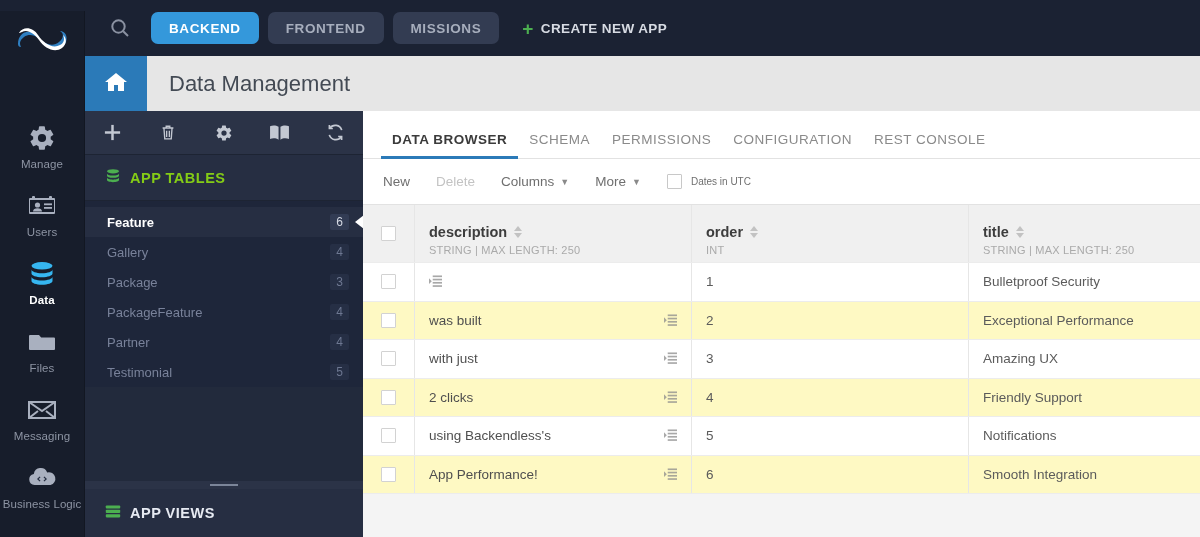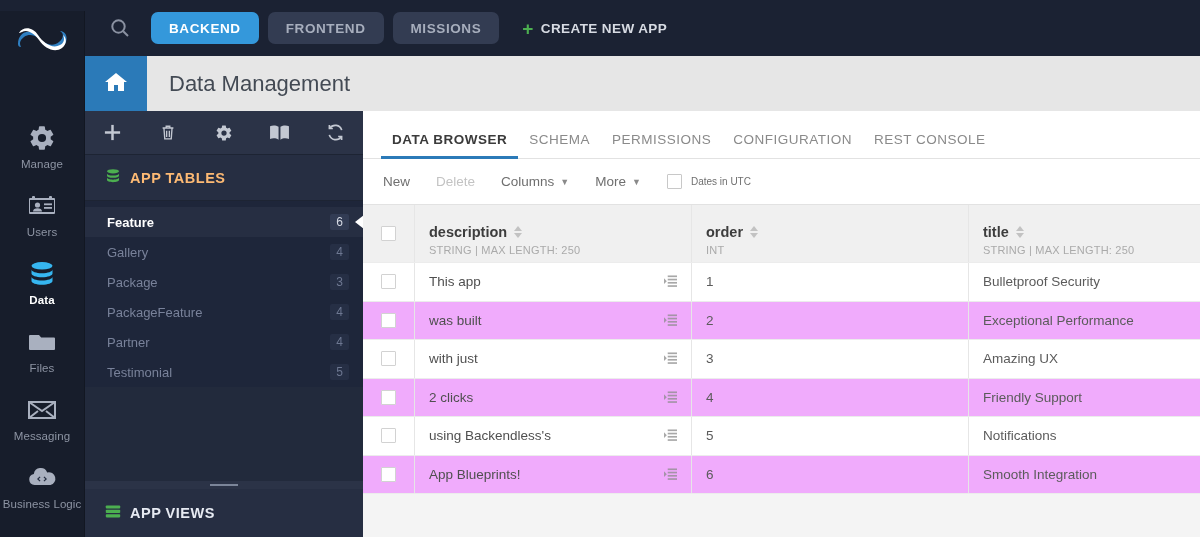--- a/index.html
+++ b/index.html
@@ -79,21 +79,21 @@
   }
   .tp-ic {
     flex: 1 1 0; display: flex; align-items: center; justify-content: center;
     cursor: pointer; height: 44px;
   }
   .tp-head {
     height: 46px; background: #262e42; display: flex; align-items: center;
     padding-left: 20px; border-bottom: 1px solid #1d2433;
   }
   .tp-head-label {
-    margin-left: 9px; font-size: 14.5px; font-weight: bold; color: #fdba74; letter-spacing: .5px;
+    margin-left: 9px; font-size: 14.5px; font-weight: bold; color: #84cc16; letter-spacing: .5px;
   }
   .tp-list { background: #1e263a; padding-top: 6px; }
   .tp-row {
     position: relative; height: 30px; display: flex; align-items: center;
     padding: 0 14px 0 22px; cursor: pointer;
   }
   .tp-row .nm { flex: 1; font-size: 13px; color: #79829a; }
   .tp-row .ct {
     min-width: 19px; text-align: center; font-size: 12px; color: #6d7governance;
     color: #6d7791; background: #262f45; border-radius: 2px; padding: 1px 5px;
@@ -179,21 +179,21 @@
   .c-title { width: 231px; border-right: none; }
   .ghead .gcell { height: 57px; align-items: flex-start; padding-top: 13px; flex-direction: column; justify-content: center; }
   .ghead .c-check { align-items: center; justify-content: center; padding-top: 0; }
   .col-name { font-size: 14.5px; color: #3d3d3d; font-weight: bold; display: flex; align-items: center; }
   .sorter { margin-left: 7px; display: flex; flex-direction: column; gap: 2px; }
   .sorter i { display: block; width: 0; height: 0; border-left: 4px solid transparent; border-right: 4px solid transparent; }
   .sorter i.up { border-bottom: 5px solid #c2c2c2; }
   .sorter i.dn { border-top: 5px solid #c2c2c2; }
   .col-meta { margin-top: 4px; font-size: 11px; color: #aaaaaa; letter-spacing: .2px; }
   .rcell { height: 37.5px; background: #ffffff; }
-  .grow.alt .rcell { background: #f0abfc; }
+  .grow.alt .rcell { background: #fef9c3; }
   .grow { border-bottom: 1px solid #ececec; }
   .rchk {
     width: 15px; height: 15px; border: 1px solid #d2d2d2; background: #fff; border-radius: 1px;
   }
   .desc-txt { flex: 1; color: #4f4f4f; font-size: 13.5px; }
   .expand-ico { opacity: .75; display: flex; }
   .grid-filler { height: 46px; background: #f4f4f4; }
 </style>
 </head>
 <body>
@@ -456,21 +456,20 @@
           </span>
           <span class="col-meta">STRING | MAX LENGTH: 250</span>
         </div>
       </div>
 
       <div class="grow">
         <div class="gcell rcell c-check">
             <span class="rchk"></span>
           </div>
         <div class="gcell rcell c-desc">
-          <span class="desc-txt">This app</span>
           <span class="expand-ico">
               <svg width="13" height="13" viewBox="0 0 14 14" fill="#8c8c8c">
                 <rect x="4" y="0.5" width="10" height="1.8"></rect>
                 <rect x="4" y="4" width="10" height="1.8"></rect>
                 <rect x="4" y="7.5" width="10" height="1.8"></rect>
                 <rect x="4" y="11" width="10" height="1.8"></rect>
                 <path d="M0 3.4l3 3.2-3 3.2z"></path>
               </svg>
             </span>
         </div>
@@ -556,21 +555,21 @@
         </div>
         <div class="gcell rcell c-order">5</div>
         <div class="gcell rcell c-title">Notifications</div>
       </div>
 
       <div class="grow alt">
         <div class="gcell rcell c-check">
             <span class="rchk"></span>
           </div>
         <div class="gcell rcell c-desc">
-          <span class="desc-txt">App Blueprints!</span>
+          <span class="desc-txt">App Performance!</span>
           <span class="expand-ico">
               <svg width="13" height="13" viewBox="0 0 14 14" fill="#8c8c8c">
                 <rect x="4" y="0.5" width="10" height="1.8"></rect>
                 <rect x="4" y="4" width="10" height="1.8"></rect>
                 <rect x="4" y="7.5" width="10" height="1.8"></rect>
                 <rect x="4" y="11" width="10" height="1.8"></rect>
                 <path d="M0 3.4l3 3.2-3 3.2z"></path>
               </svg>
             </span>
         </div>

